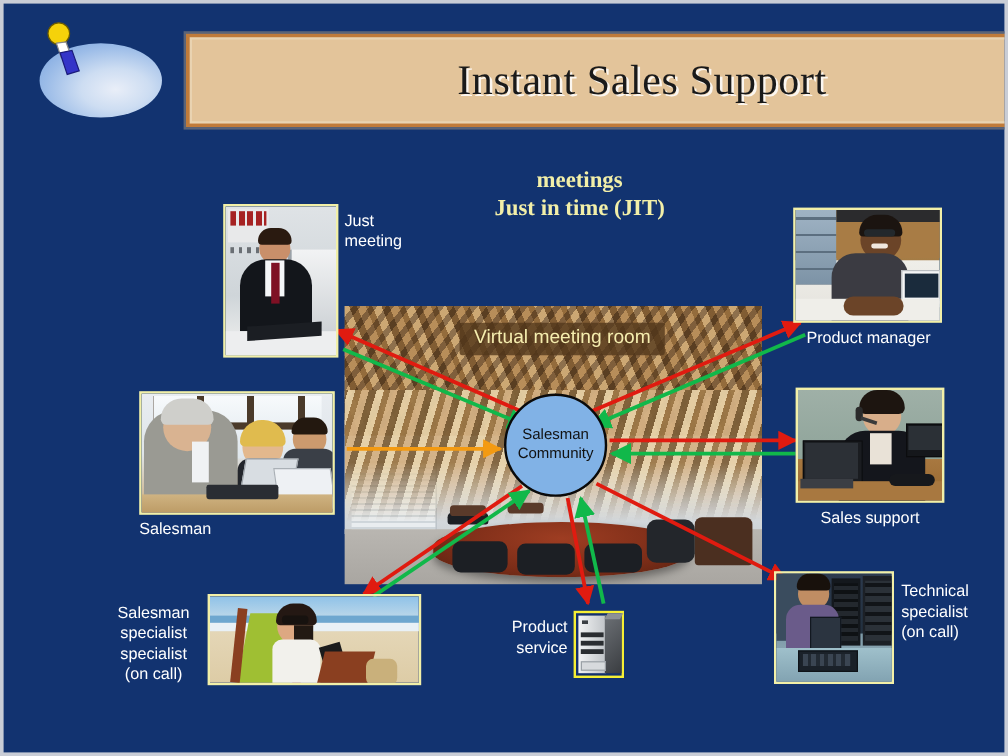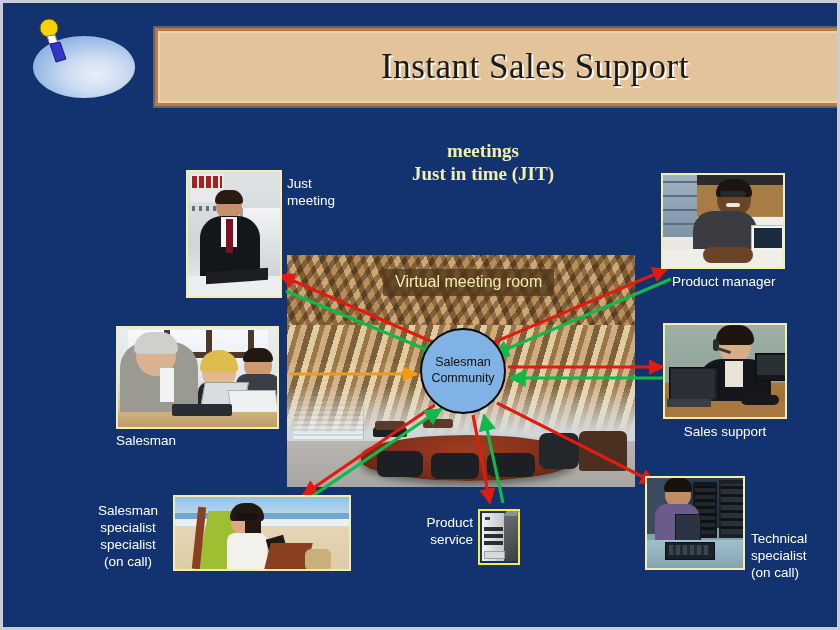--- a/index.html
+++ b/index.html
@@ -346,19 +346,19 @@
     <div style="position:absolute;left:72px;top:2px;width:26px;height:58px;background:#1c2026;"></div>
     <div style="position:absolute;left:74px;top:6px;width:22px;height:50px;background:repeating-linear-gradient(0deg,#2b3138 0 5px,#111418 5px 8px);"></div>
     <div style="position:absolute;left:18px;top:4px;width:26px;height:26px;border-radius:50%;background:#c08d63;"></div>
     <div style="position:absolute;left:17px;top:0px;width:28px;height:14px;border-radius:13px 13px 4px 4px;background:#18110c;"></div>
     <div style="position:absolute;left:8px;top:26px;width:44px;height:42px;background:#6a5b8a;border-radius:12px 12px 0 0;"></div>
     <div style="position:absolute;left:28px;top:36px;width:24px;height:30px;background:#2b3440;border:1px solid #121820;"></div>
     <div style="position:absolute;left:0;top:62px;width:100px;height:32px;background:linear-gradient(180deg,#9fc0cb,#7e9fae);"></div>
     <div style="position:absolute;left:18px;top:64px;width:48px;height:16px;background:#1a2129;border:1px solid #0e1318;"></div>
     <div style="position:absolute;left:22px;top:67px;width:40px;height:10px;background:repeating-linear-gradient(90deg,#3a4552 0 4px,#222a33 4px 7px);"></div>
   </div>
-  <div class="lbl" style="left:748px;top:528px;width:86px;">
+  <div class="lbl" style="left:748px;top:482px;width:86px;">
     <div>Technical</div>
     <div>specialist</div>
     <div>(on call)</div>
   </div>
 
 </div>
 
 </body></html>

